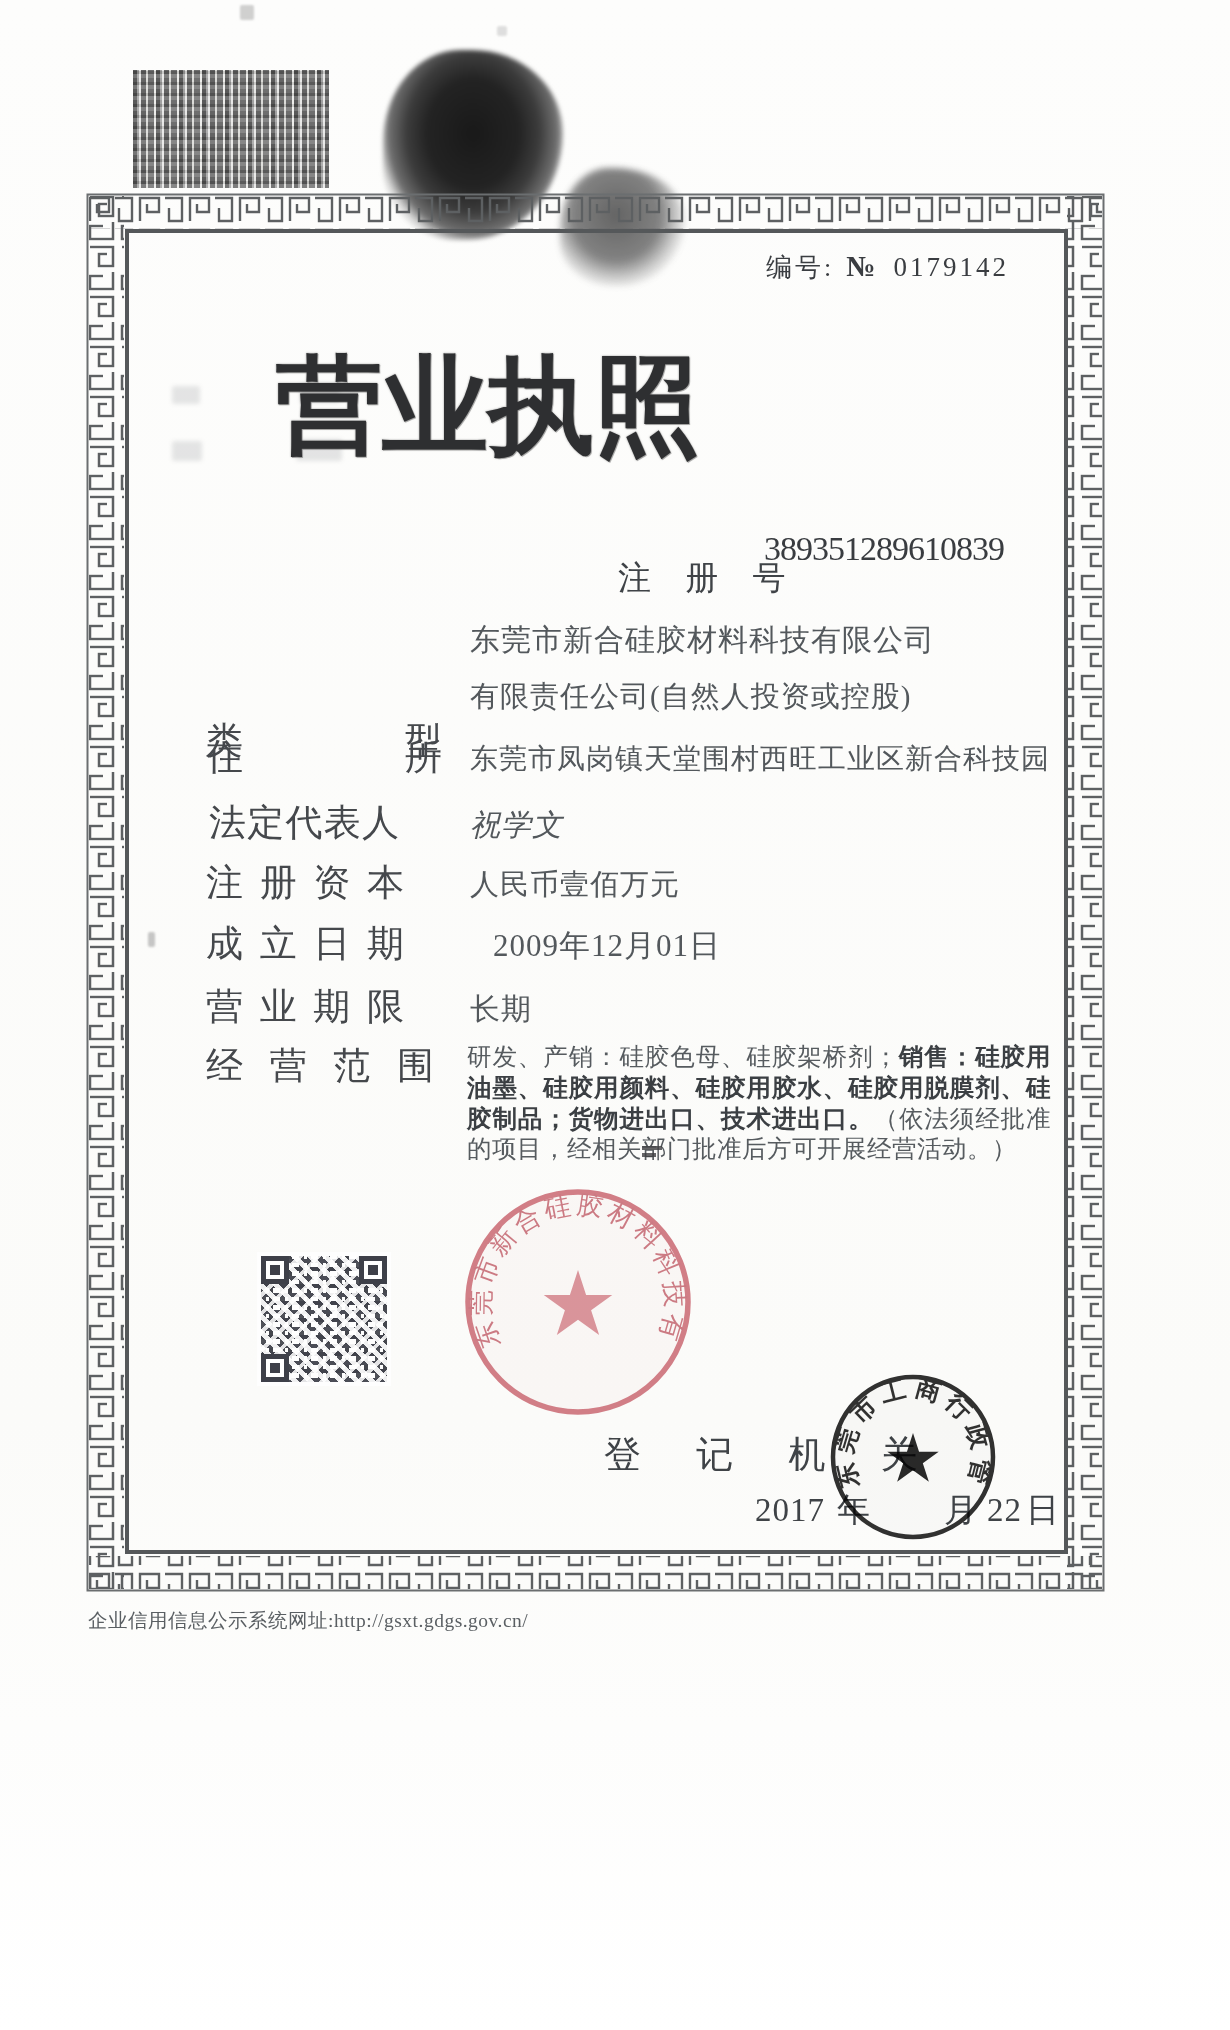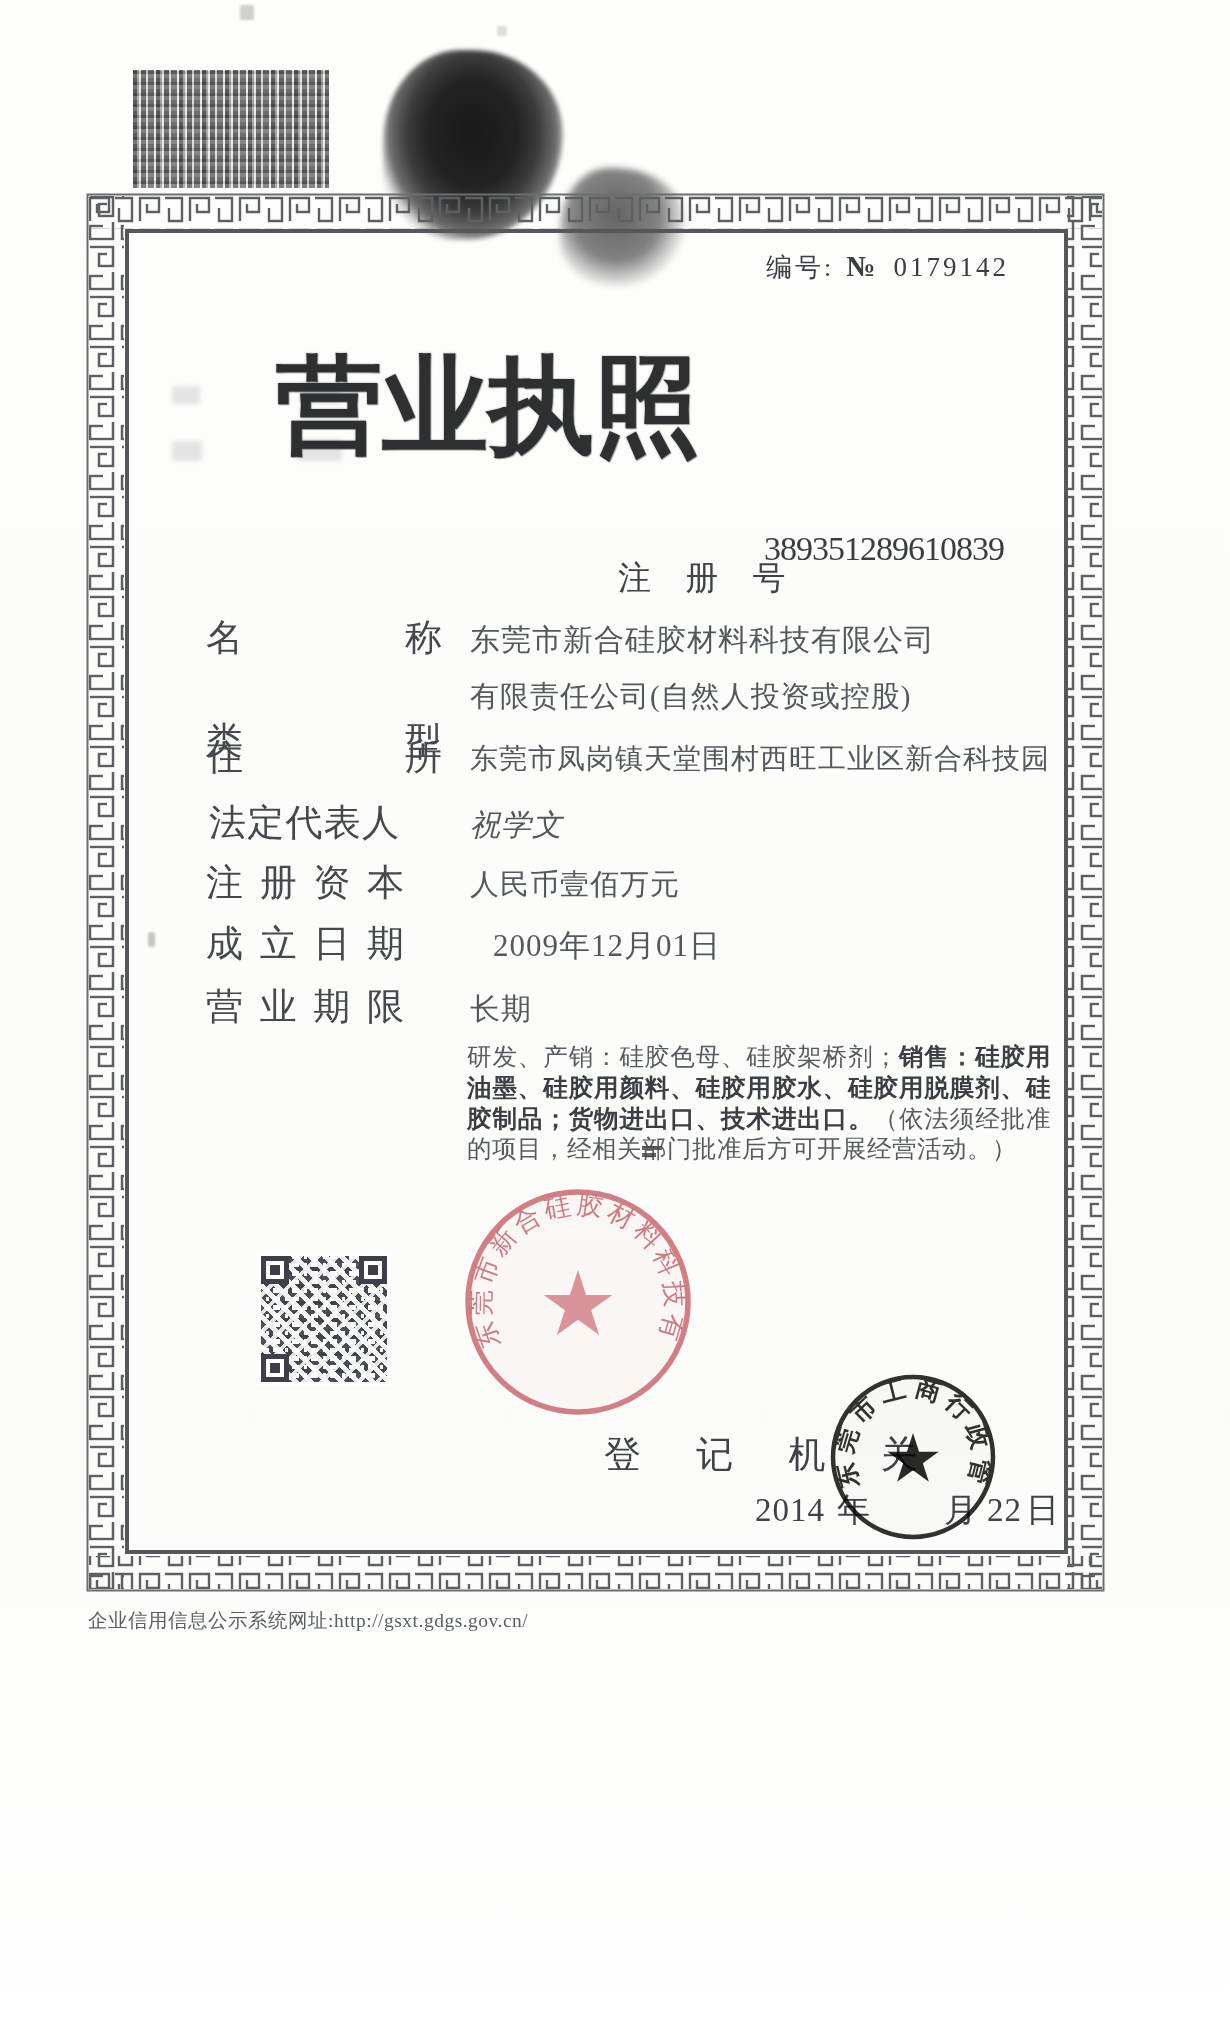--- a/index.html
+++ b/index.html
@@ -152,41 +152,41 @@
     <span class="lbl">编号:</span>
     <span class="nomark">№</span>
     <span class="num">0179142</span>
   </div>
 
   <div class="title">营业执照</div>
 
   <div class="regno-label">注 册 号</div>
   <div class="regno-num">389351289610839</div>
 
-  <div class="flabel" style="top:613px;width:236px;">名称</div>
   <div class="fvalue" style="top:620px;">东莞市新合硅胶材料科技有限公司</div>
 
   <div class="flabel" style="top:670px;width:236px;margin-top:46px;">类型</div>
   <div class="fvalue" style="top:677px;font-size:29px;">有限责任公司(自然人投资或控股)</div>
 
   <div class="flabel" style="top:732px;width:236px;">住所</div>
   <div class="fvalue" style="top:740px;font-size:28px;">东莞市凤岗镇天堂围村西旺工业区新合科技园</div>
 
   <div class="flabel" style="top:798px;width:190px;left:209px;">法定代表人</div>
   <div class="fvalue" style="top:805px;font-style:italic;">祝学文</div>
 
   <div class="flabel" style="top:858px;width:198px;">注册资本</div>
   <div class="fvalue" style="top:865px;font-size:29px;">人民币壹佰万元</div>
 
   <div class="flabel" style="top:919px;width:198px;">成立日期</div>
   <div class="fvalue" style="top:925px;font-size:31px;margin-left:23px;">2009年12月01日</div>
 
   <div class="flabel" style="top:982px;width:198px;">营业期限</div>
   <div class="fvalue" style="top:989px;">长期</div>
 
+  <div class="flabel" style="top:1041px;width:228px;">经营范围</div>
   <div class="scope">
     <span>研发、产销：硅胶色母、硅胶架桥剂；</span><span class="b">销售：硅胶用油墨、硅胶用颜料、硅胶用胶水、硅胶用脱膜剂、硅胶制品；货物进出口、技术进出口。</span><span>（依法须经批准的项目，经相关部门批准后方可开展经营活动。）</span>
   </div>
   <div class="smudge">
       <i></i>
       <i></i>
     </div>
 
   <div class="qr">
     <div class="mod"></div>
@@ -200,21 +200,21 @@
     <polygon transform="translate(118,122) scale(36)" points="0,-1 0.2245,-0.309 0.951,-0.309 0.3633,0.118 0.5878,0.809 0,0.382 -0.5878,0.809 -0.3633,0.118 -0.951,-0.309 -0.2245,-0.309" fill="#cf6e79" opacity="0.82"></polygon>
     <path id="redArc" d="M41.8 162 A88 88 0 1 1 194.2 162" fill="none"></path>
     <text font-size="26" fill="#c96a75" letter-spacing="4" font-family="Liberation Serif,serif">
       <textPath href="#redArc" startOffset="2">东莞市新合硅胶材料科技有限公司</textPath>
     </text>
   </svg>
 
   <div class="registrar">登 记 机 关</div>
 
   <div class="dateline">
-    <span class="digits">2014</span><span class="yu">年</span><span class="mu">月</span><span class="digits dd">22</span><span class="du">日</span>
+    <span class="digits">2017</span><span class="yu">年</span><span class="mu">月</span><span class="digits dd">22</span><span class="du">日</span>
   </div>
 
   <svg class="black-seal" width="174" height="174" viewBox="0 0 174 174">
     <circle cx="87" cy="87" r="80" fill="rgba(30,30,30,0.02)" stroke="#1f1f1f" stroke-width="4.5"></circle>
     <polygon transform="translate(87,90) scale(27)" points="0,-1 0.2245,-0.309 0.951,-0.309 0.3633,0.118 0.5878,0.809 0,0.382 -0.5878,0.809 -0.3633,0.118 -0.951,-0.309 -0.2245,-0.309" fill="#161616"></polygon>
     <path id="blkArc" d="M35 117 A60 60 0 1 1 139 117" fill="none"></path>
     <text font-size="25" fill="#1f1f1f" font-weight="bold" letter-spacing="6" font-family="Liberation Serif,serif">
       <textPath href="#blkArc" startOffset="2">东莞市工商行政管理局</textPath>
     </text>
   </svg>

